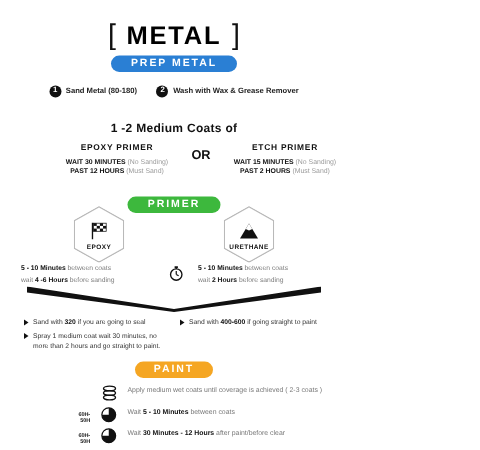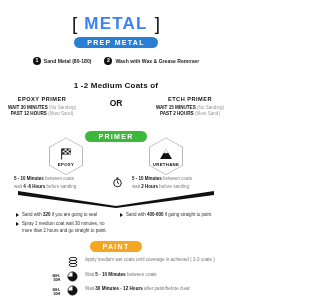--- a/index.html
+++ b/index.html
@@ -13,21 +13,21 @@
   }
   .sheet{position:absolute;inset:0;}
 
   
   .title-row{
     display:flex;align-items:center;justify-content:center;
     gap:7px;margin-top:14px;
   }
   .bracket{font-size:19px;font-weight:300;color:#111;line-height:1;}
   .title{
-    font-size:17px;font-weight:700;letter-spacing:1.2px;color:#3b82f6;line-height:1;
+    font-size:17px;font-weight:700;letter-spacing:1.2px;color:#000000;line-height:1;
   }
   .pill{
     display:block;margin:4px auto 0;width:max-content;
     padding:2px 13px;border-radius:9px;
     font-size:7px;font-weight:700;letter-spacing:1.3px;color:#fff;
     text-align:center;
   }
   .pill.blue{background:#2a7fd4;}
   .pill.green{background:#3db83d;}
   .pill.orange{background:#f5a623;}
@@ -45,21 +45,21 @@
   }
   .step-txt{font-size:5.1px;font-weight:600;color:#222;white-space:nowrap;}
 
   .coats{
     text-align:center;font-size:8px;font-weight:700;color:#111;margin-top:16px;
     letter-spacing:.2px;
   }
 
   
   .choice{
-    display:flex;justify-content:space-between;align-items:flex-start;
+    display:flex;justify-content:flex-end;align-items:flex-start;
     margin-top:6px;gap:4px;
   }
   .choice-col{width:84px;text-align:center;}
   .choice-h{font-size:5.6px;font-weight:700;letter-spacing:.5px;color:#111;}
   .choice-l{font-size:4.6px;font-weight:700;color:#111;margin-top:2.5px;line-height:1.5;}
   .choice-l .muted{font-weight:400;color:#9a9a9a;}
   .or{
     font-size:8.5px;font-weight:700;color:#111;padding-top:2px;width:20px;text-align:center;
   }
 

